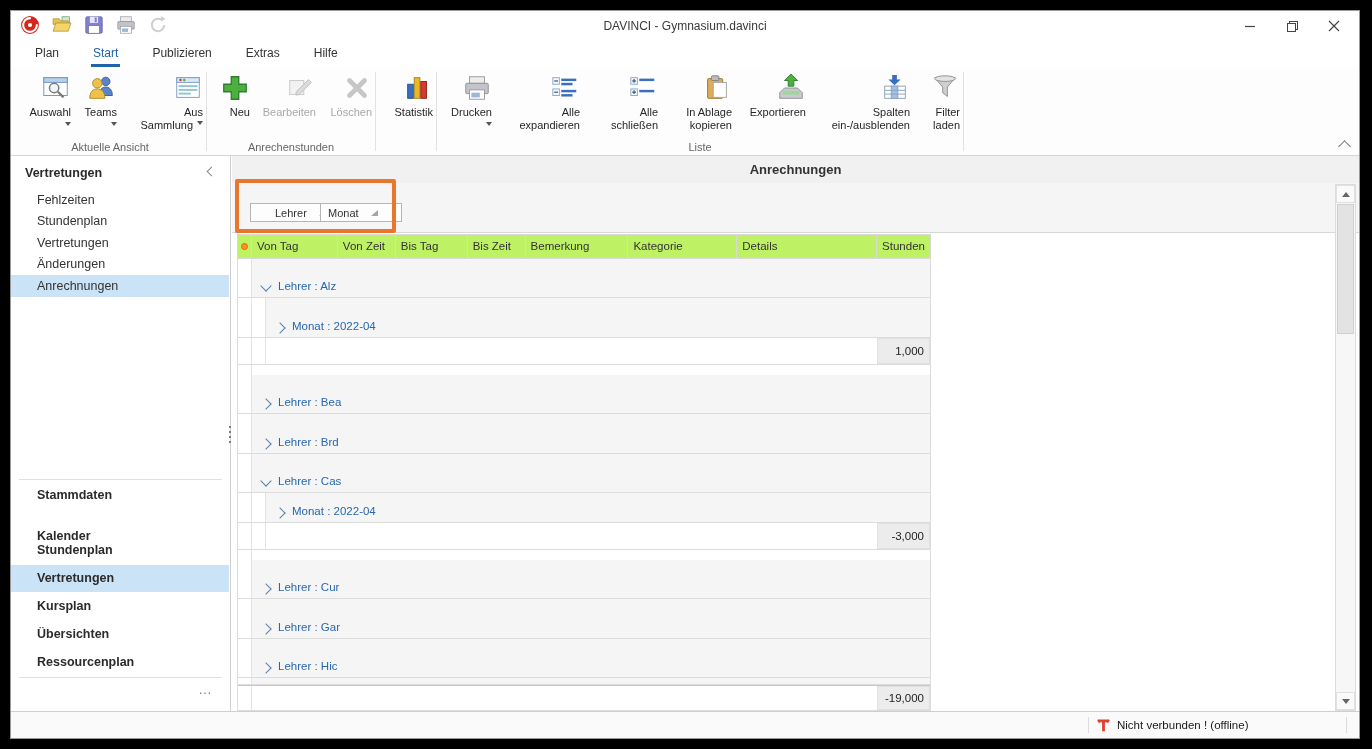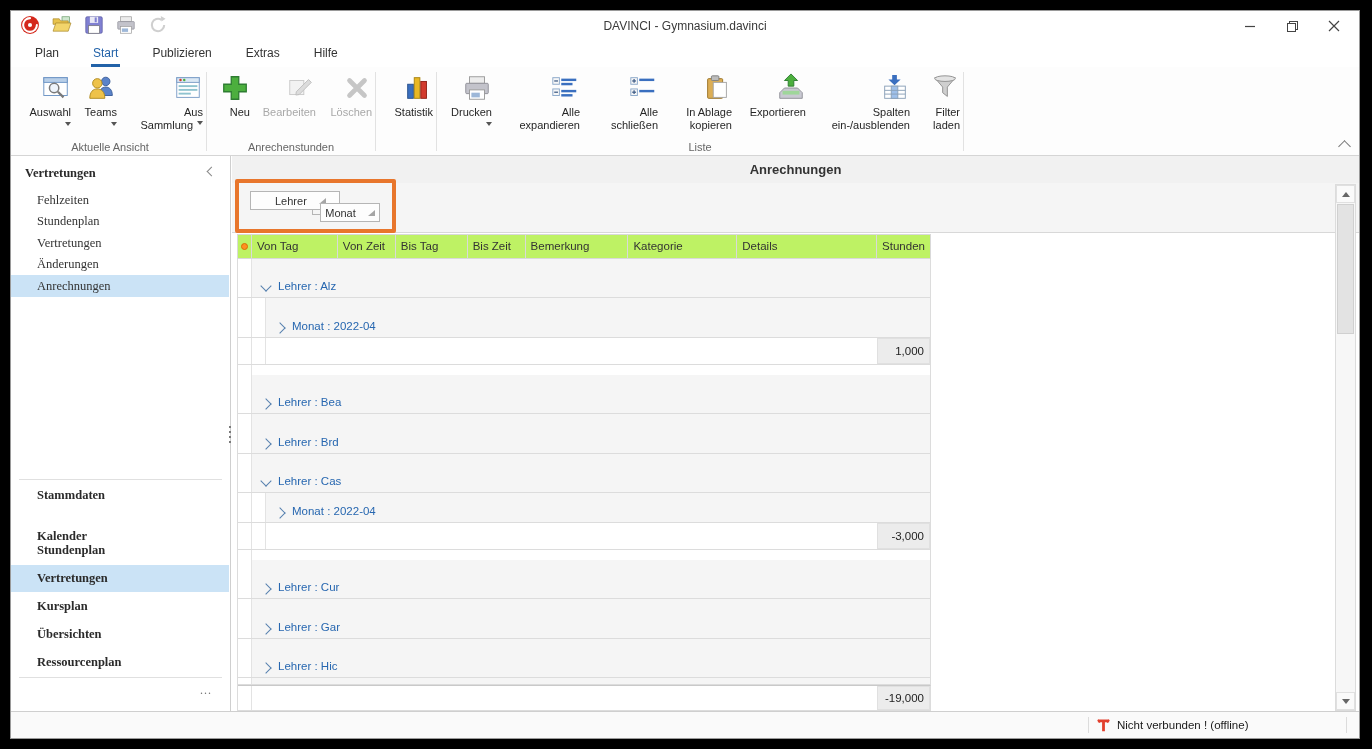--- a/index.html
+++ b/index.html
@@ -39,21 +39,21 @@
   .dchev.inline{display:inline-block;margin:0 0 1px 4px;}
   .w54{width:54px}.w46{width:46px}.w86{width:86px}.w40{width:40px}.w66{width:66px}
   .w56{width:56px}.w52{width:52px}.w88{width:88px}.w78{width:78px}.w74{width:74px}
   .w104{width:104px}.w50{width:50px}
   .ribbon-collapse{position:absolute;left:1325px;top:128px;width:16px;height:12px;}
   .chev-up{width:8px;height:8px;border-left:1.5px solid #777;border-top:1.5px solid #777;
            transform:rotate(45deg);margin:3px auto;}
 
   
   .sidebar{position:absolute;left:0;top:145px;width:220px;bottom:27px;background:#fff;
-           border-right:1px solid #cfcfcf;box-sizing:border-box;font-family:Liberation Serif, serif;}
+           border-right:1px solid #cfcfcf;box-sizing:border-box;}
   .sb-header{position:absolute;left:14px;top:10px;font-size:12.5px;font-weight:bold;color:#2b2b2b;}
   .sb-collapse{position:absolute;right:12px;top:12px;width:10px;height:10px;}
   .chev-left{width:6px;height:6px;border-left:1.4px solid #888;border-bottom:1.4px solid #888;
              transform:rotate(45deg);}
   .sb-item{position:absolute;left:0;right:1px;height:22px;line-height:22px;padding-left:26px;
            font-size:12.5px;color:#333;box-sizing:border-box;}
   .sb-item.selected{background:#cbe3f6;}
   .sb-mod{position:absolute;left:0;right:1px;height:27px;line-height:27px;padding-left:26px;
           font-size:12.5px;font-weight:bold;color:#2b2b2b;box-sizing:border-box;}
   .sb-mod.selected{background:#cbe3f6;}
@@ -64,22 +64,22 @@
   .splitter i{width:2px;height:2px;background:#7a7a7a;display:block;}
 
   
   .main{position:absolute;left:221px;top:145px;right:0;bottom:27px;background:#fff;overflow:hidden;}
   .main-titlestrip{position:absolute;left:0;top:0;right:0;height:27px;background:#f1f1f1;}
   .main-title{text-align:center;font-size:13px;font-weight:bold;color:#333;line-height:27px;}
   .group-panel{position:absolute;left:0;top:27px;right:0;height:50px;background:#f5f5f5;
                border-bottom:1px solid #d8d8d8;box-sizing:border-box;}
   .chip{position:absolute;height:19px;background:#fdfdfd;border:1px solid #b5b5b5;
         font-size:11px;color:#333;display:flex;align-items:center;padding:0 7px;box-sizing:border-box;}
-  .chip-lehrer{left:18px;top:8px;width:90px;padding-left:24px;}
-  .chip-monat{left:88px;top:20px;width:60px;justify-content:center;}
+  .chip-lehrer{left:18px;top:20px;width:90px;padding-left:24px;}
+  .chip-monat{left:88px;top:20px;width:82px;}
   .sortglyph{margin-left:12px;width:0;height:0;border-bottom:6px solid #a5a5a5;
              border-left:7px solid transparent;}
   .chip-connector{position:absolute;left:80px;top:25px;width:8px;height:6px;
                   border-left:1px solid #b5b5b5;border-bottom:1px solid #b5b5b5;}
   .annotation{position:absolute;left:3px;top:23px;width:161px;height:54px;
               border:4px solid #e8762c;box-sizing:border-box;border-radius:2px;}
 
   
   .thead{position:absolute;left:5px;top:78px;width:694px;height:25px;display:flex;
          background:#bef264;border:1px solid #d9d9d9;box-sizing:border-box;}

